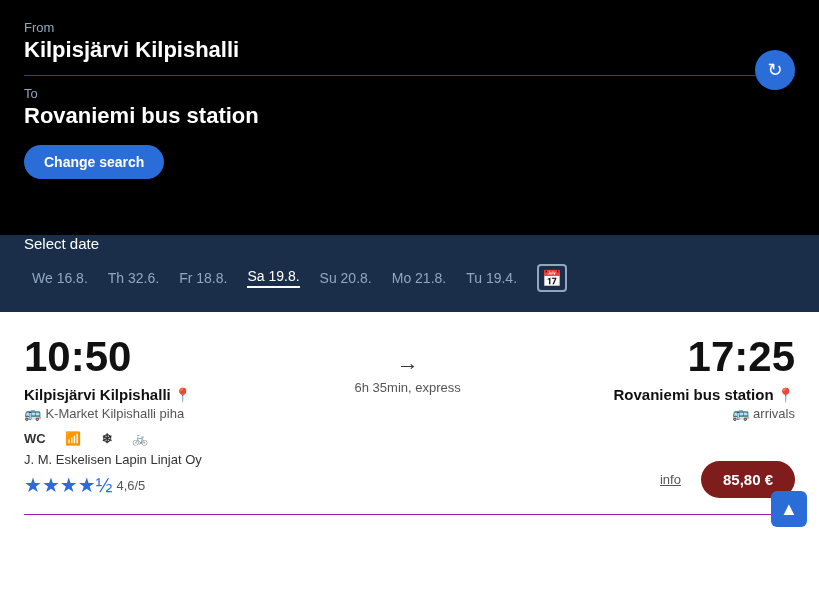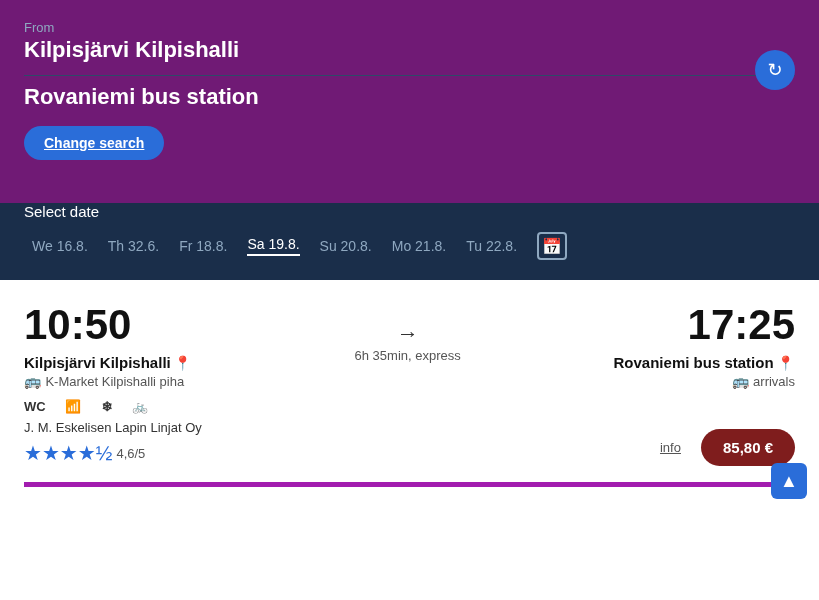--- a/index.html
+++ b/index.html
@@ -1,20 +1,20 @@
 <!DOCTYPE html>
 <html><head>
   <meta charset="utf-8">
   <style>
     * { box-sizing: border-box; margin: 0; padding: 0; }
     body { font-family: 'Segoe UI', Arial, sans-serif; width: 819px; height: 600px; overflow: hidden; background: #fff; }
 
     
     .header {
-      background: #701a75;
+      background: #000000;
       color: #fff;
       padding: 20px 24px 24px 24px;
       position: relative;
     }
     .header .from-label {
       font-size: 13px;
       color: #8fa8c0;
       margin-bottom: 2px;
     }
     .header .from-value {
@@ -56,22 +56,21 @@
     }
     .change-search-btn {
       background: #2a6dd9;
       color: #fff;
       border: none;
       border-radius: 20px;
       padding: 9px 20px;
       font-size: 14px;
       font-weight: 600;
       cursor: pointer;
-      margin-bottom: 19px;
-      text-decoration: underline;
+      margin-bottom: 32px;
     }
 
     
     .date-section {
       background: #1a2e4a;
       padding: 0 24px 20px 24px;
     }
     .date-select-label {
       color: #fff;
       font-size: 15px;
@@ -123,21 +122,21 @@
     
     .results {
       background: #fff;
       padding: 24px;
     }
     .trip-card {
       display: flex;
       align-items: flex-start;
       justify-content: space-between;
       padding-bottom: 16px;
-      border-bottom: 5px solid #a21caf;
+      border-bottom: 1px solid #a21caf;
     }
     .trip-left { flex: 0 0 auto; }
     .depart-time {
       font-size: 42px;
       font-weight: 700;
       color: #111;
       line-height: 1;
       margin-bottom: 8px;
     }
     .depart-station {
@@ -275,20 +274,21 @@
     .pin-icon { font-size: 14px; color: #2a6dd9; }
     .bus-icon { font-size: 14px; }
   </style>
 </head>
 <body>
 
 <div class="header">
   <div class="from-label">From</div>
   <div class="from-value">Kilpisjärvi Kilpishalli</div>
   <hr class="divider">
+  <div class="to-label">To</div>
   <div class="to-value">Rovaniemi bus station</div>
   <button class="swap-btn" title="Swap from/to">
     <span>↻</span>
   </button>
   <button class="change-search-btn">Change search</button>
 </div>
 
 <div class="date-section">
   <div class="date-select-label">Select date</div>
   <div class="date-row" id="date-row">
@@ -306,21 +306,21 @@
         <span>Sa 19.8.</span>
         <span class="underline"></span>
       </div>
       <div class="date-item">
         <span>Su 20.8.</span>
       </div>
       <div class="date-item">
         <span>Mo 21.8.</span>
       </div>
       <div class="date-item">
-        <span>Tu 22.8.</span>
+        <span>Tu 19.4.</span>
       </div>
       <button class="calendar-icon-btn">
       <span>📅</span>
     </button>
   </div>
 </div>
 
 <div class="results-wrapper">
   <div class="results">
     <div class="trip-card">

